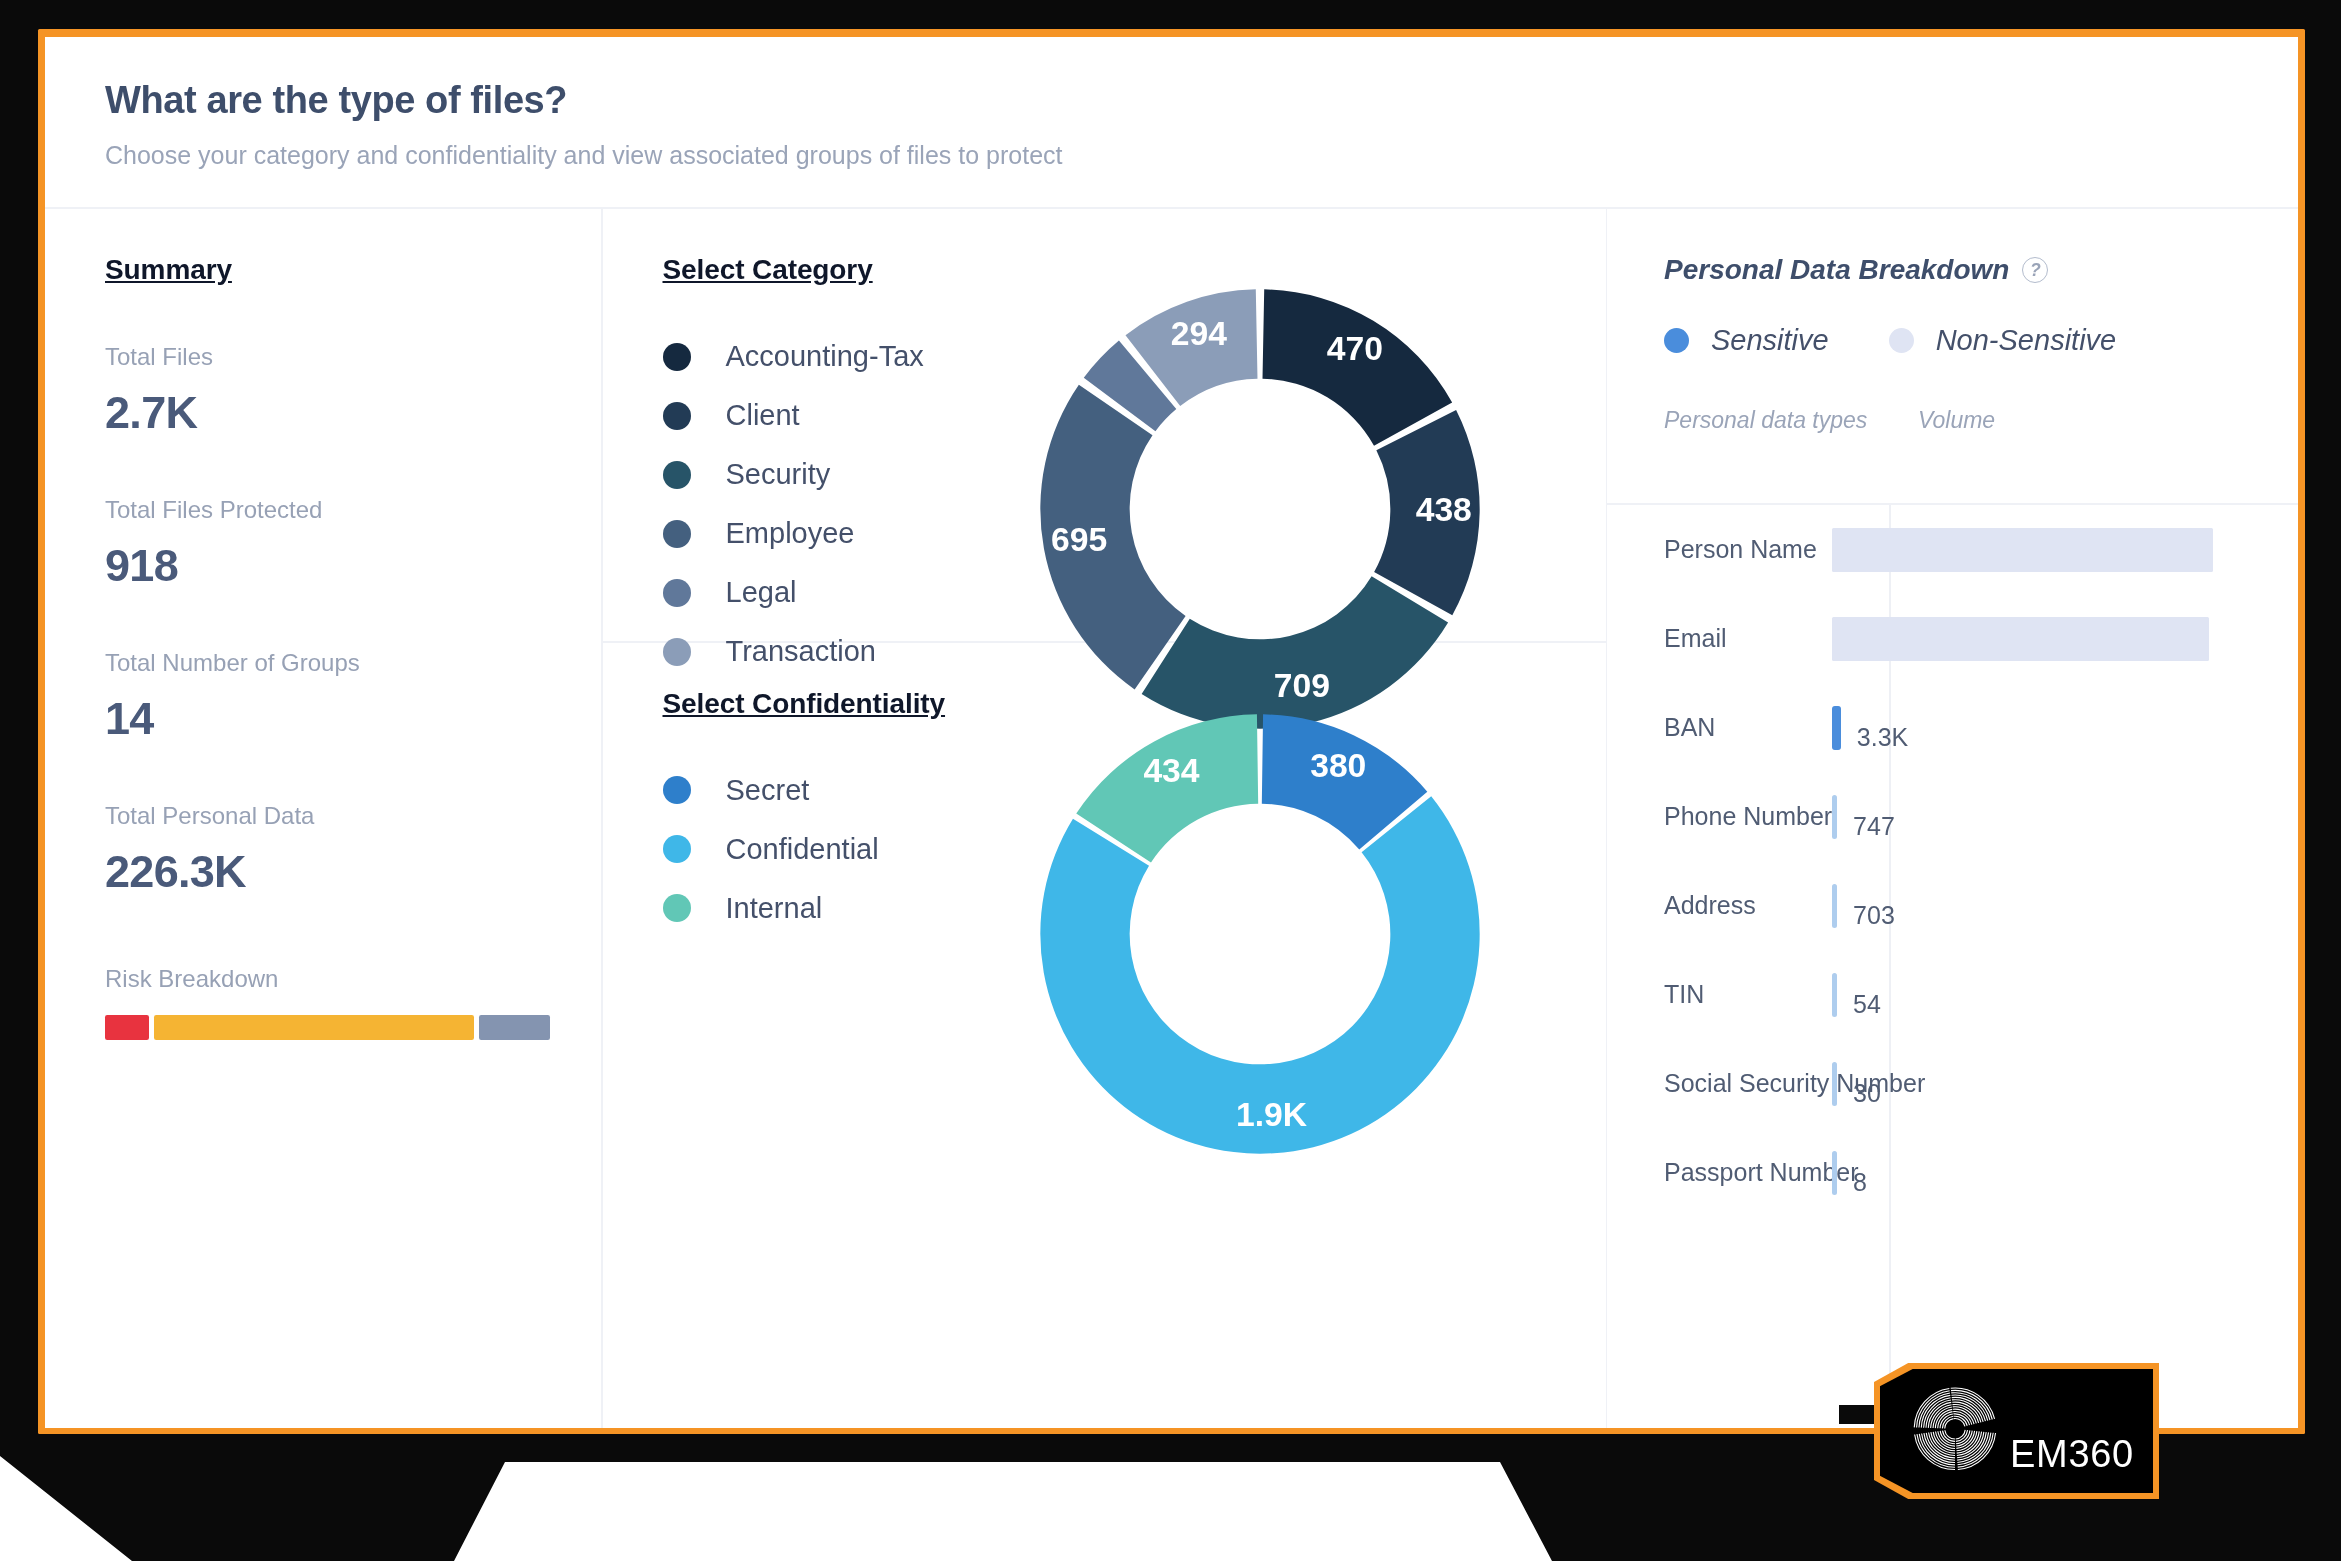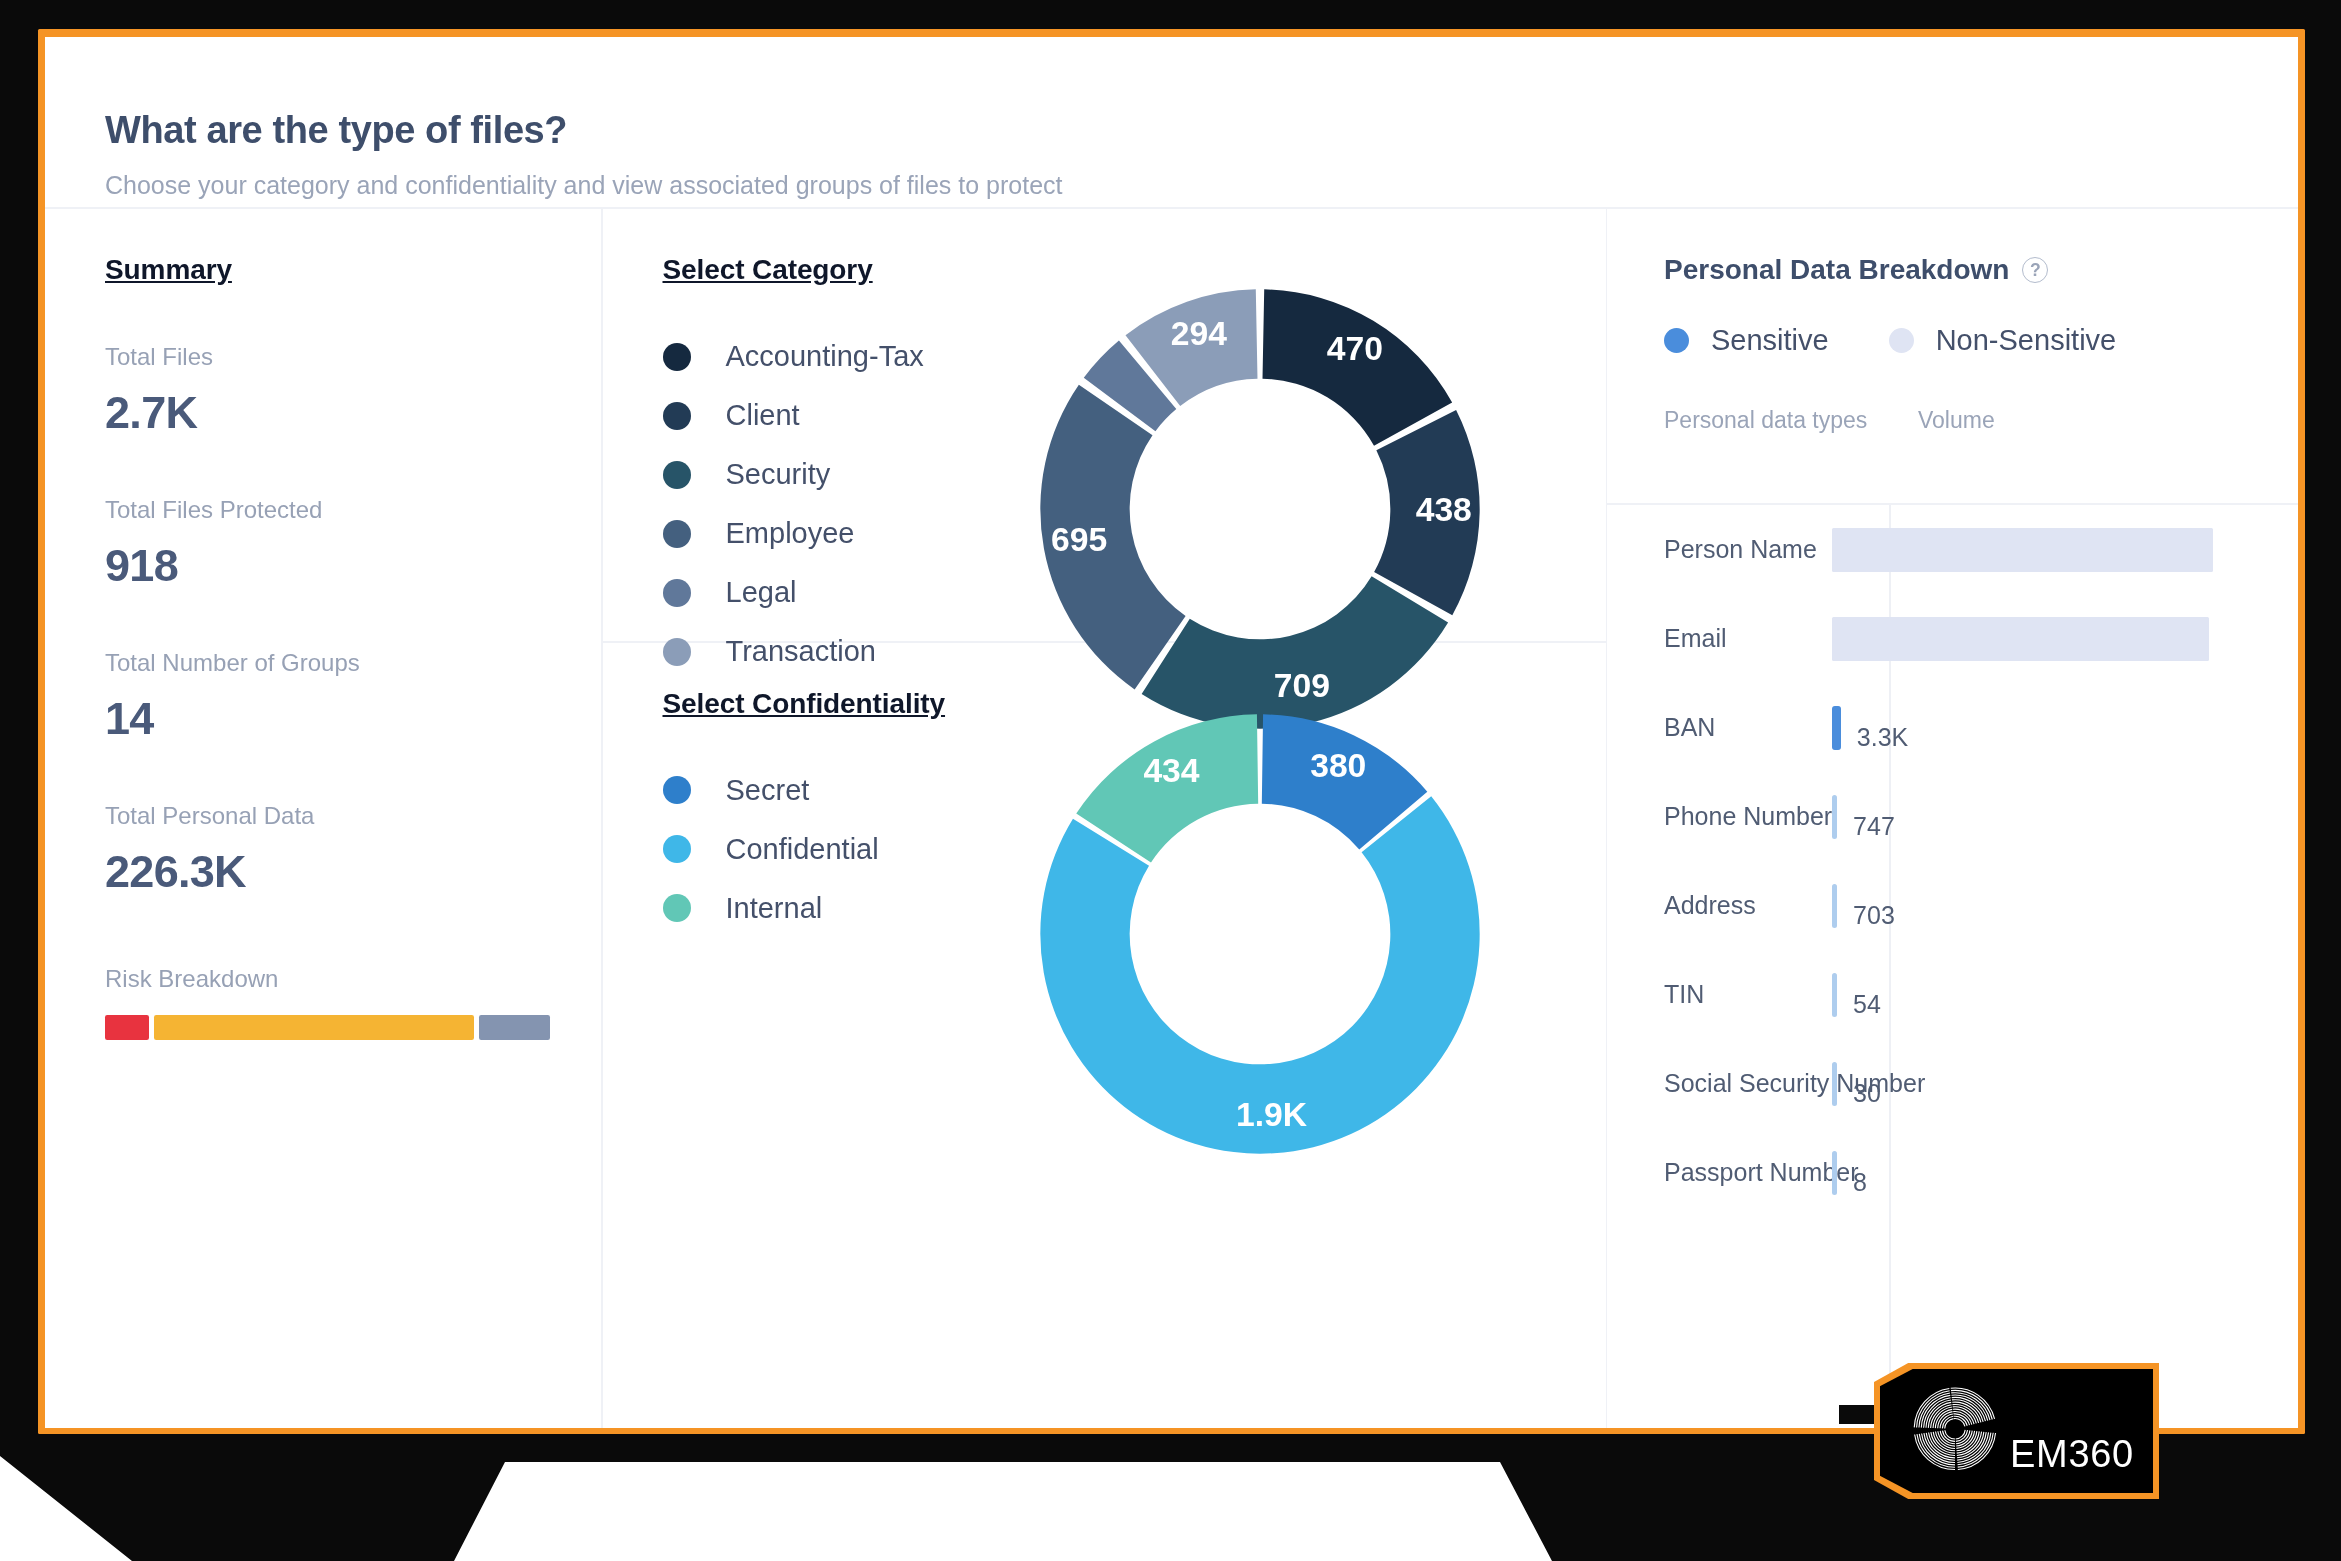--- a/index.html
+++ b/index.html
@@ -37,21 +37,20 @@
       1552px 105px, 1500px 5.9px,
       505px 5.9px, 454px 105px,
       132px 105px, 0 0
     );
   }
 
   
   #page-header {
     position: absolute; left: 0; top: 0; width: 2253px; height: 170px;
     padding: 42px 0 12px 60px;
-    margin-top: 30px;
   }
   #page-title {
     font-size: 38px; font-weight: bold; color: #3e4e6b;
     letter-spacing: -0.4px;
   }
   #page-subtitle {
     margin-top: 19px;
     font-size: 25px; color: #9aa4b8; font-weight: normal;
   }
   #header-rule {
@@ -108,21 +107,21 @@
   #donut-conf-wrap { left: 430px; top: 64px; }
   .donut-svg { width: 454px; height: 454px; display: block; }
   .donut-label {
     font-family: "Liberation Sans", sans-serif;
     font-size: 46px; font-weight: bold; fill: #ffffff;
     text-anchor: middle; dominant-baseline: middle;
   }
 
   
   #col-personal { flex: 1; position: relative; }
-  #pd-head { padding: 45px 16px 0 57px; }
+  #pd-head { padding: 45px 16px 0 57px; font-style: italic; }
   #pd-title-row { display: flex; align-items: center; }
   #pd-title { font-size: 28px; font-weight: bold; color: #3e4e6b; }
   #pd-help {
     margin-left: 13px; width: 26px; height: 26px; border-radius: 50%;
     border: 1.5px solid #b3bccd; color: #9aa4b8; font-size: 17.6px;
     display: flex; align-items: center; justify-content: center;
     font-weight: bold;
   }
   #pd-legend { margin-top: 38px; display: flex; align-items: center; }
   .pd-leg-item { display: flex; align-items: center; }

